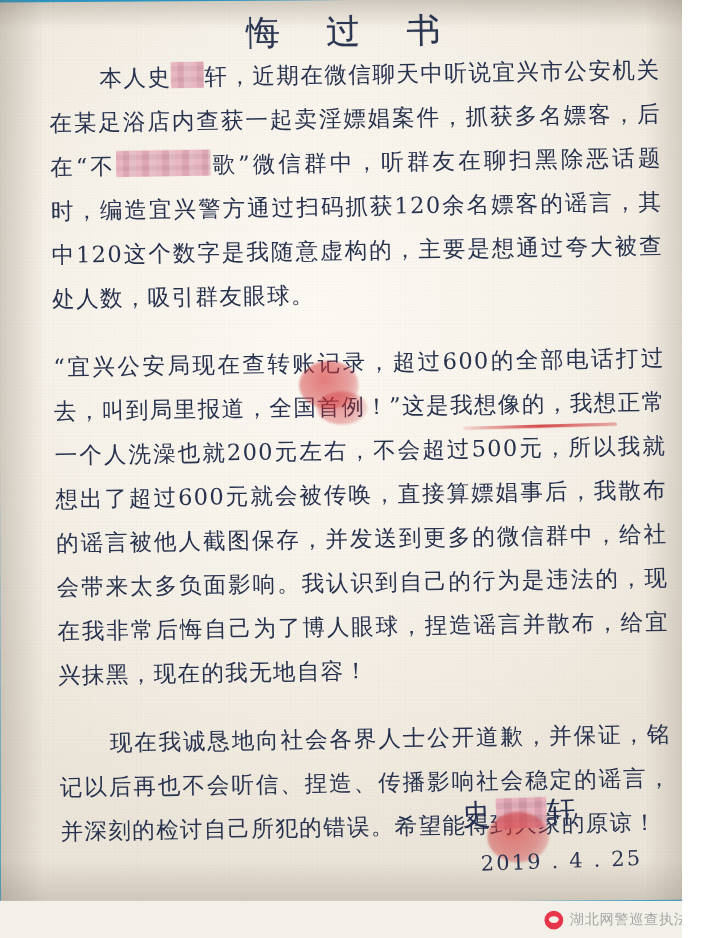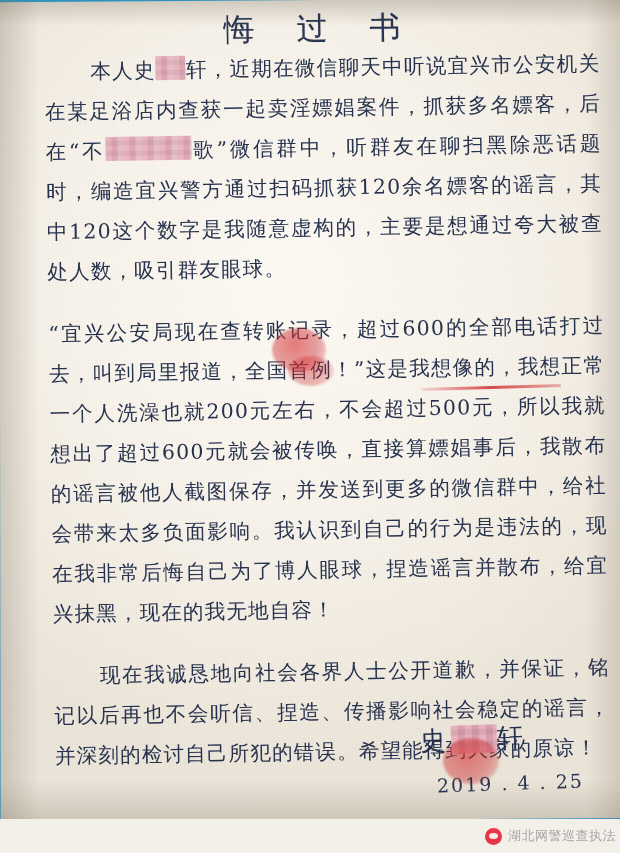--- a/index.html
+++ b/index.html
@@ -184,21 +184,21 @@
   .watermark-bar {
     position: absolute;
     left: 0;
     bottom: 0;
     width: 640px;
     height: 34px;
     background: #f3f0ea;
     display: flex;
     align-items: center;
     justify-content: flex-end;
-    padding-right: 24px;
+    padding-right: 14px;
     box-sizing: border-box;
   }
   .wm {
     display: flex;
     align-items: center;
     gap: 6px;
     opacity: 0.85;
   }
   .weibo-eye {
     width: 17px;

